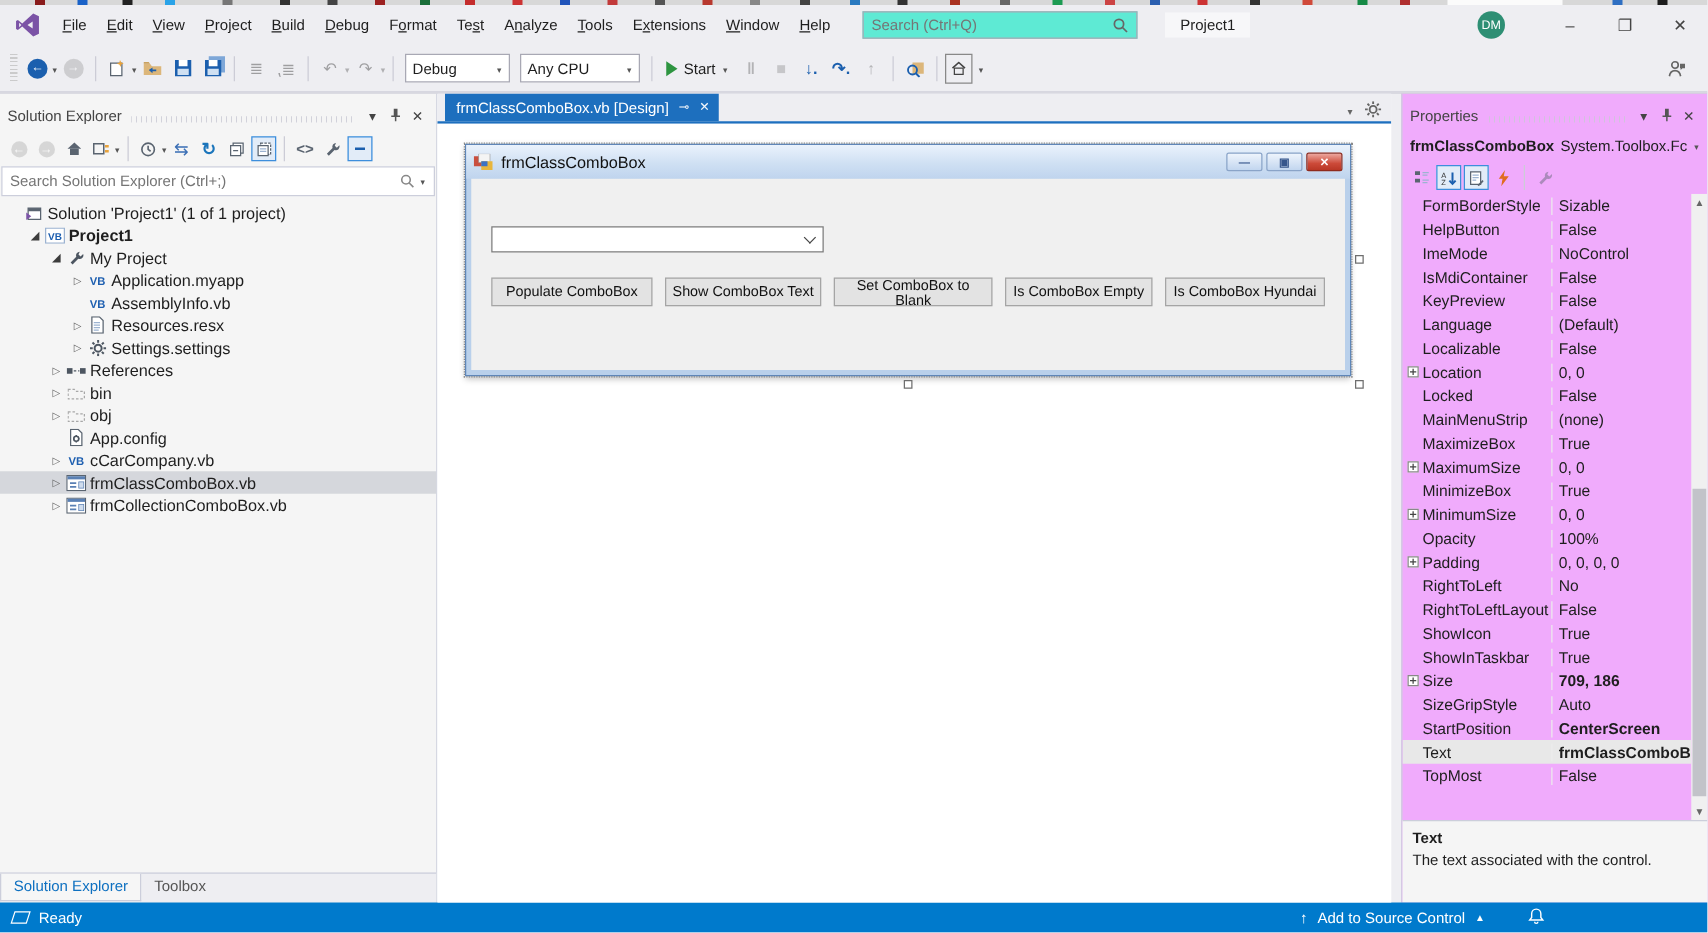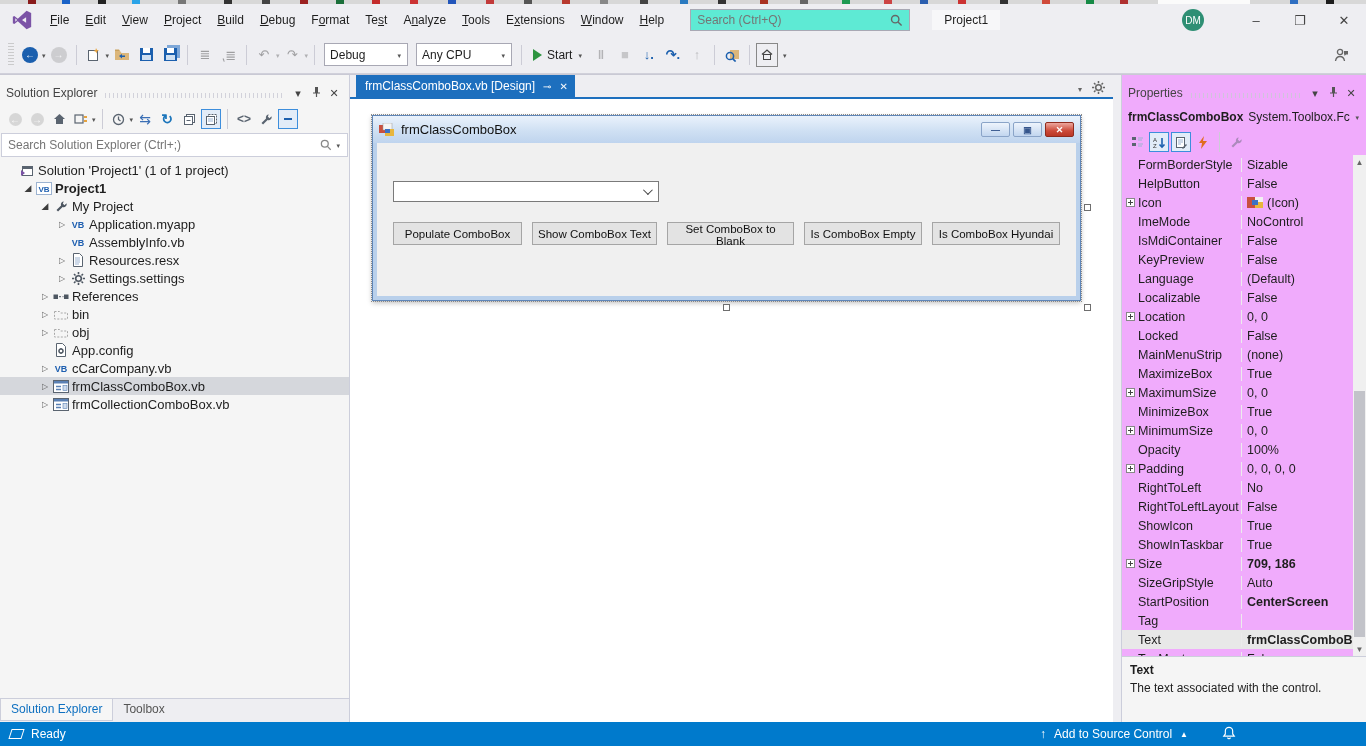--- a/index.html
+++ b/index.html
@@ -646,35 +646,20 @@
               <span class="pexp"></span>
               <span class="pname">FormBorderStyle</span>
               <span class="pval">Sizable</span>
             </div>
             <div class="prow">
               <span class="pexp"></span>
               <span class="pname">HelpButton</span>
               <span class="pval">False</span>
             </div>
             <div class="prow">
-              <span class="pexp">
-                <span class="expbox"></span>
-              </span>
-              <span class="pname">Icon</span>
-              <span class="pval">
-                <svg width="16" height="11">
-                  <rect x="0" y="0" width="8" height="11" fill="#c94f3f"></rect>
-                  <rect x="8" y="0" width="8" height="5" fill="#f2f2f2"></rect>
-                  <rect x="8" y="5" width="8" height="6" fill="#e8b63d"></rect>
-                  <rect x="5" y="3" width="6" height="5" fill="#3c72c4"></rect>
-                </svg>
-                <span>(Icon)</span>
-              </span>
-            </div>
-            <div class="prow">
               <span class="pexp"></span>
               <span class="pname">ImeMode</span>
               <span class="pval">NoControl</span>
             </div>
             <div class="prow">
               <span class="pexp"></span>
               <span class="pname">IsMdiContainer</span>
               <span class="pval">False</span>
             </div>
             <div class="prow">
@@ -774,25 +759,20 @@
             </div>
             <div class="prow">
               <span class="pexp"></span>
               <span class="pname">SizeGripStyle</span>
               <span class="pval">Auto</span>
             </div>
             <div class="prow">
               <span class="pexp"></span>
               <span class="pname">StartPosition</span>
               <span class="pval b">CenterScreen</span>
-            </div>
-            <div class="prow">
-              <span class="pexp"></span>
-              <span class="pname">Tag</span>
-              <span class="pval"></span>
             </div>
             <div class="prow sel">
               <span class="pexp"></span>
               <span class="pname">Text</span>
               <span class="pval b">frmClassComboBo</span>
             </div>
             <div class="prow">
               <span class="pexp"></span>
               <span class="pname">TopMost</span>
               <span class="pval">False</span>

